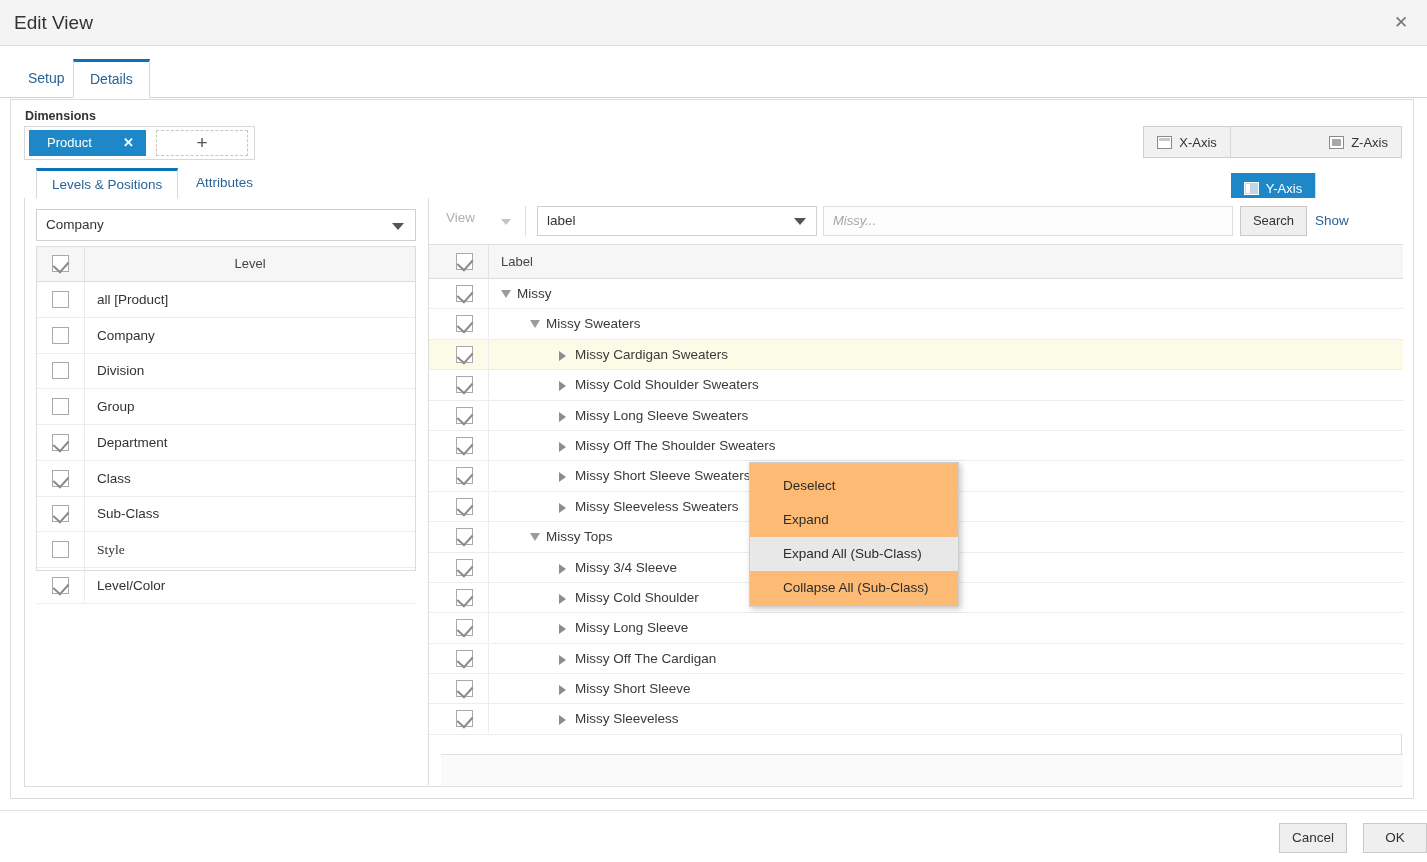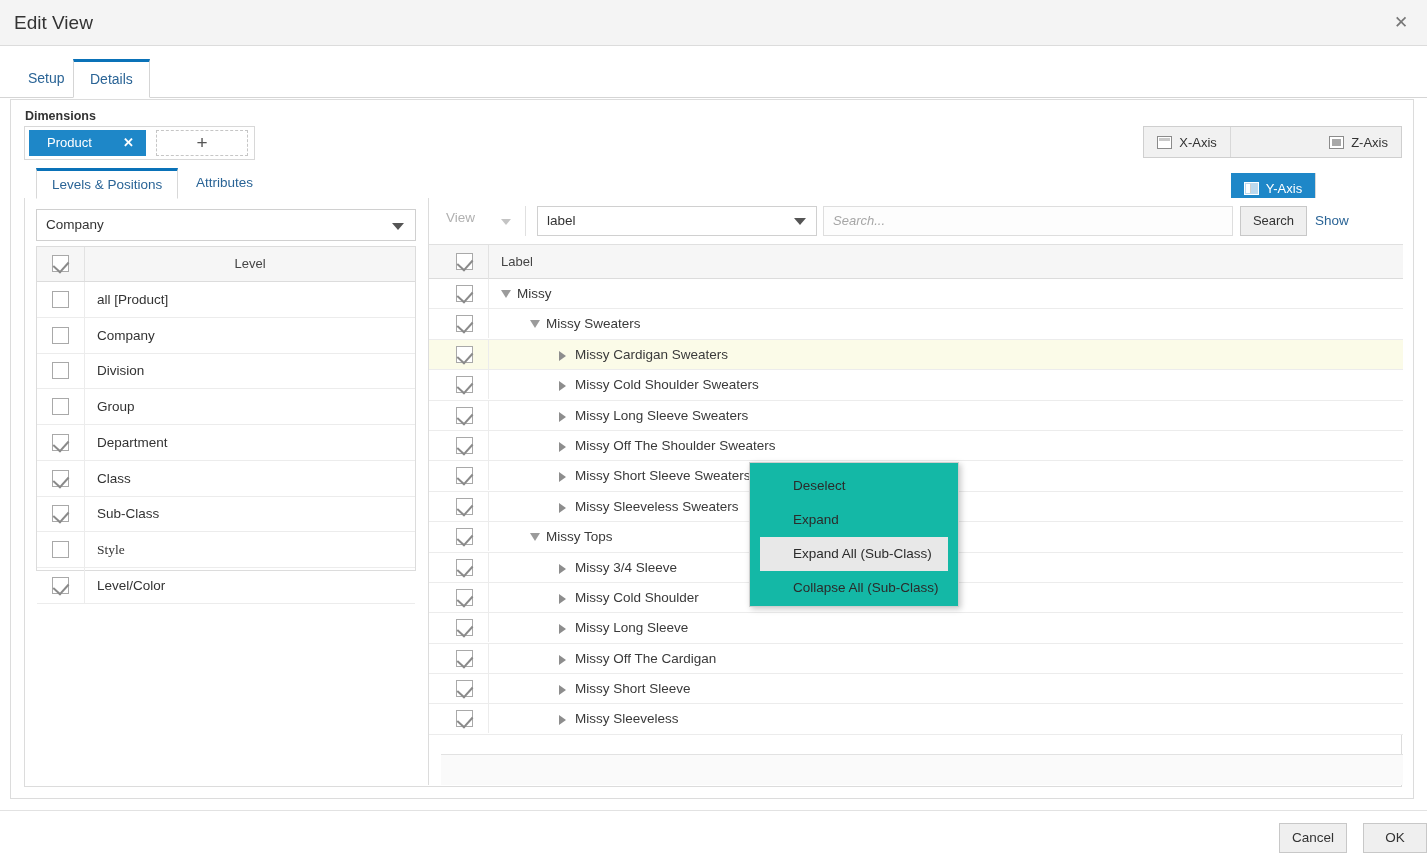--- a/index.html
+++ b/index.html
@@ -247,25 +247,25 @@
 
   .tree-foot {
     position:absolute; left:12px; top:556px; width:962px; height:31px;
     background:#fafafa; border-top:1px solid #e2e2e2;
   }
 
   
   .ctxmenu {
     position:absolute; left:738px; top:362px;
     width:210px; height:145px;
-    background:#14b8a6;
+    background:#fdba74;
     border:1px solid #cfcfcf;
     box-shadow: 2px 2px 6px rgba(0,0,0,0.22);
     z-index: 50;
-    padding: 6px 10px;
+    padding: 6px 0;
   }
   .ctxitem {
     height: 34px; line-height: 34px;
     padding-left: 33px;
     font-size: 13.5px; color: #2b2b2b;
     cursor: pointer; white-space: nowrap;
   }
   .ctxitem.hover { background:#e8e8e8; }
 
   
@@ -398,21 +398,21 @@
 
     <div class="tree-wrap">
       <div class="tb">
         <div class="viewbtn">View</div>
         <div class="viewcaret"></div>
         <div class="tb-div"></div>
         <div class="lblsel">
           <span>label</span>
           <span class="caret"></span>
         </div>
-        <div class="srch" title="Search...">Search...</div>
+        <div class="srch" title="Search...">Missy...</div>
         <div class="srchbtn">Search</div>
         <div class="showsel">Show Selected</div>
       </div>
 
       <div class="tree-head">
         <div class="tree-head-cb">
           <span class="cb checked"></span>
         </div>
         <div class="tree-head-title">Label</div>
       </div>

